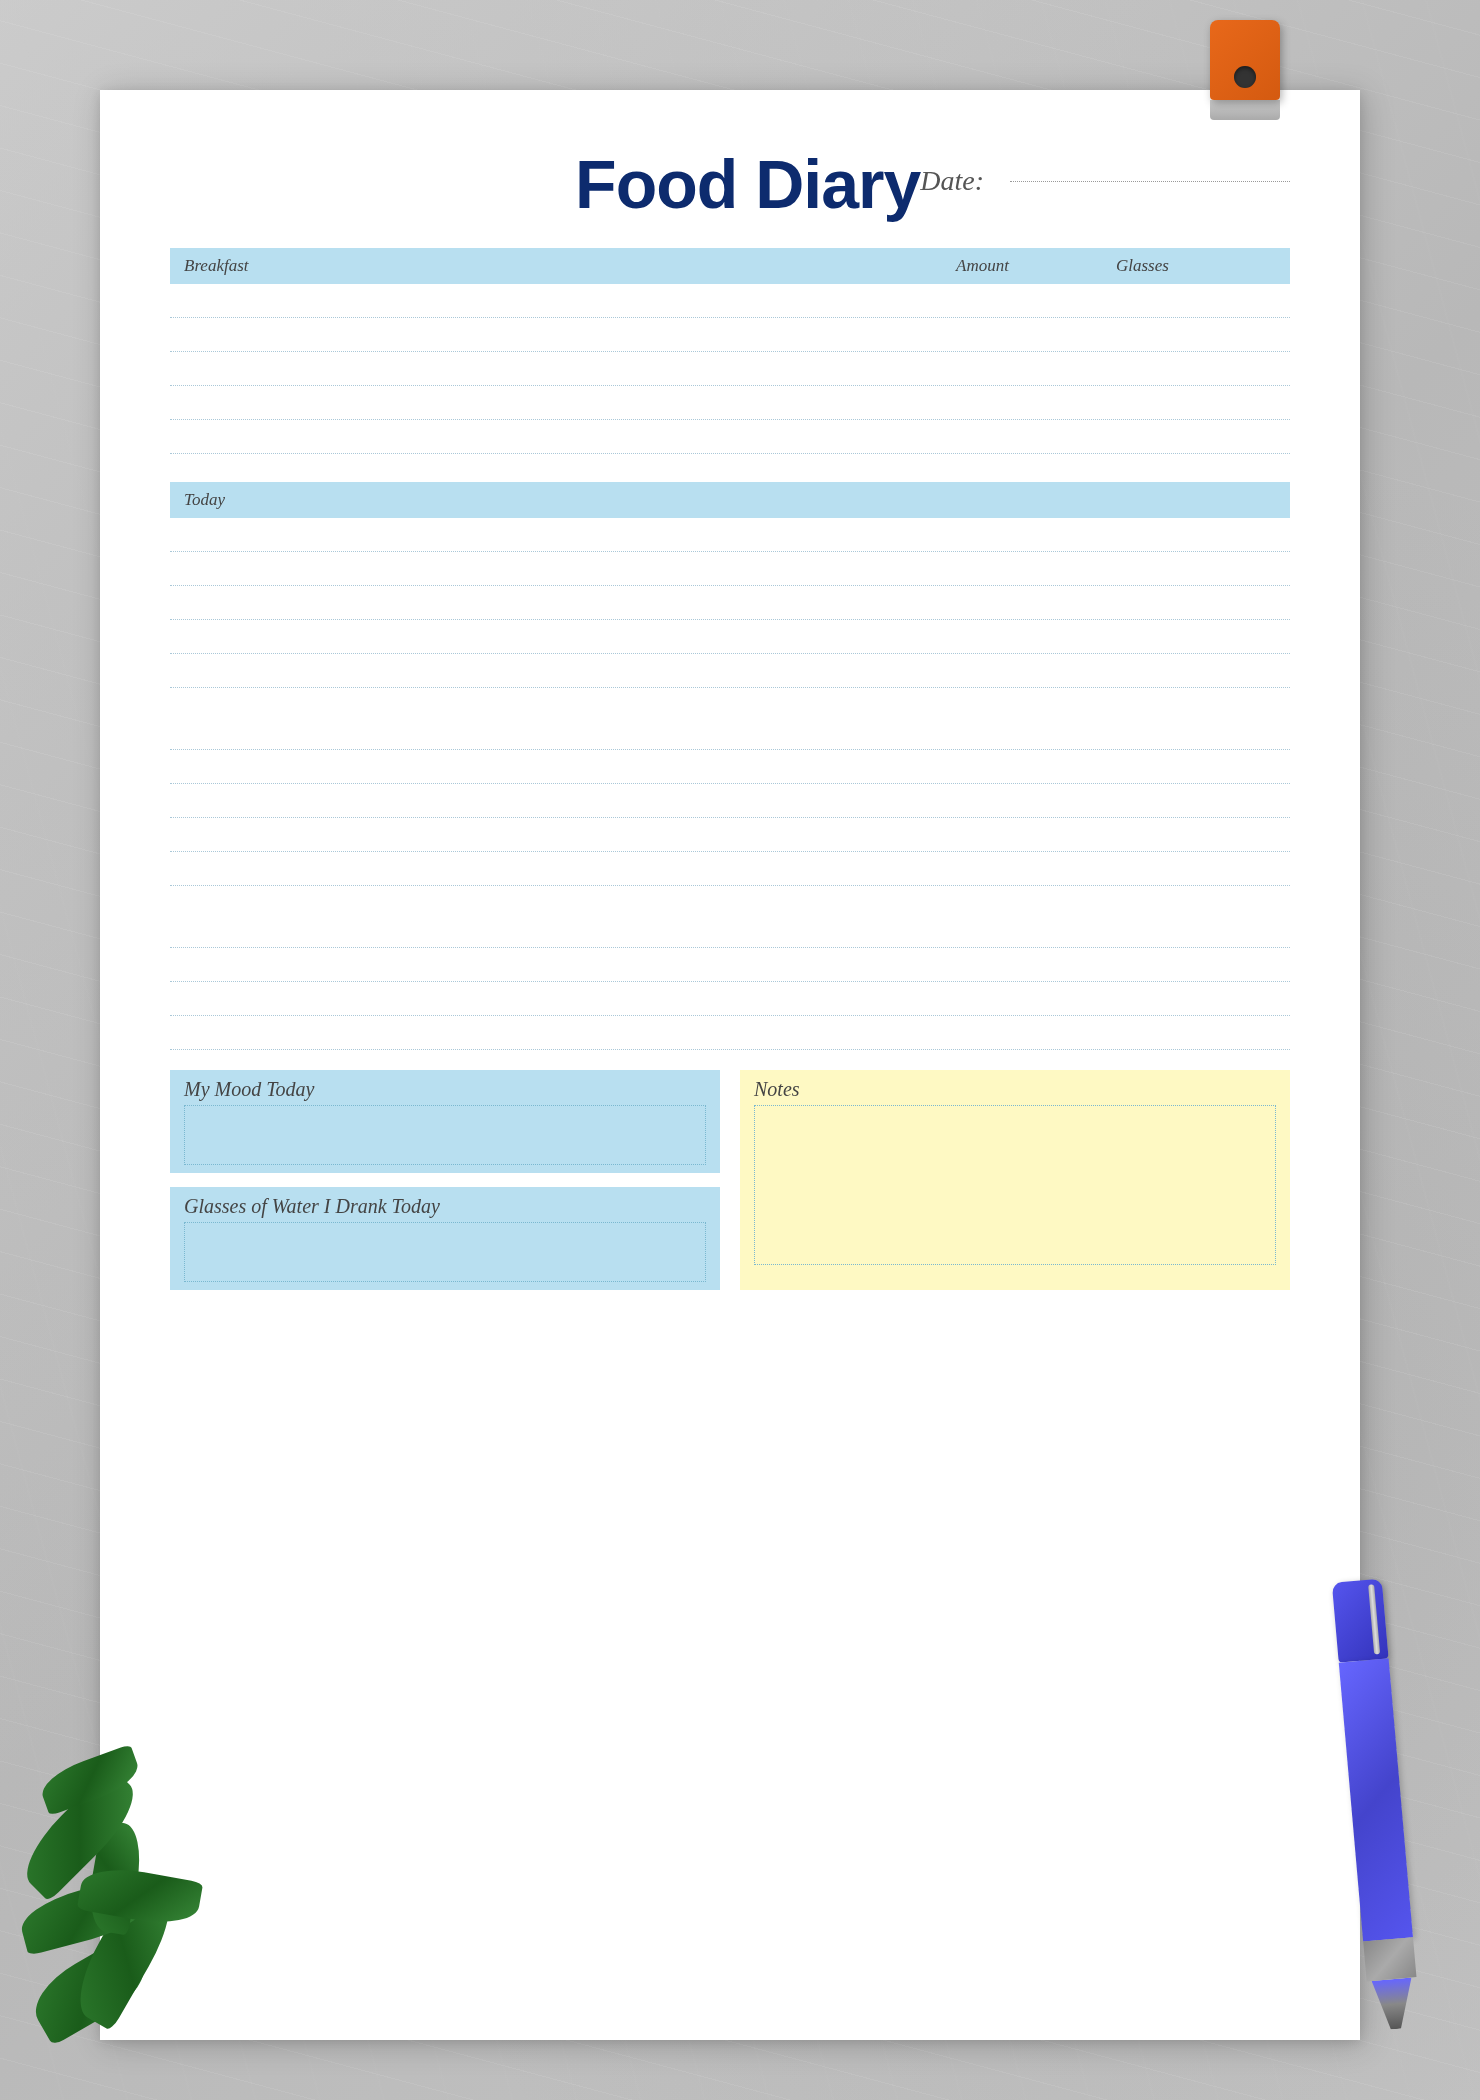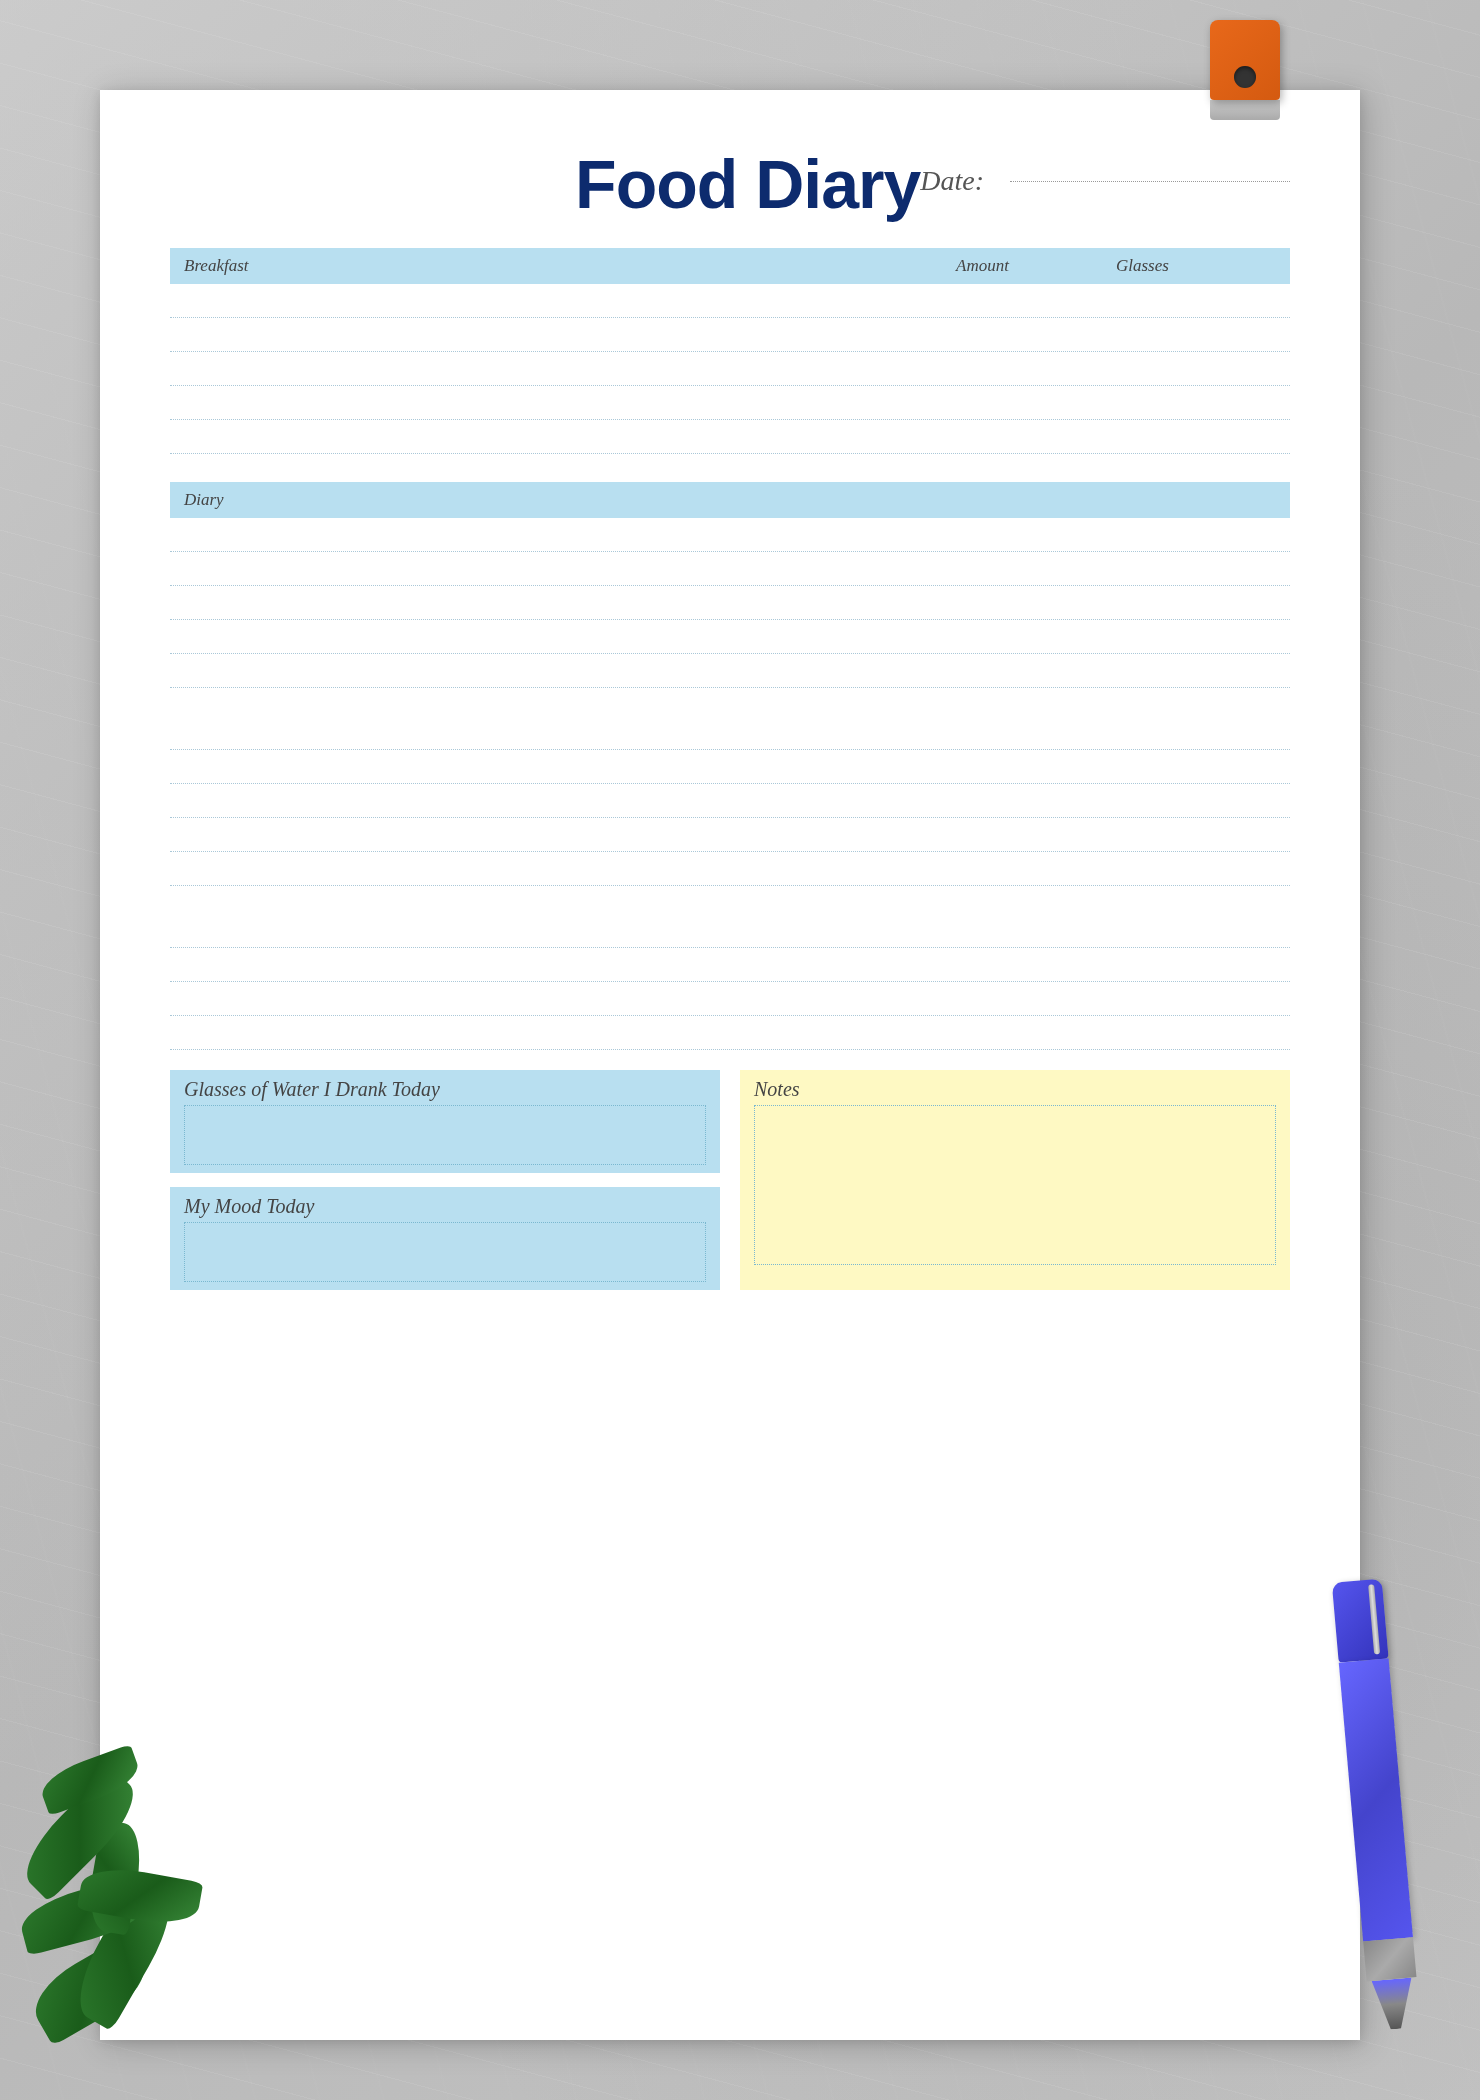--- a/index.html
+++ b/index.html
@@ -353,21 +353,21 @@
       <div class="food-row">
           <div class="cell"></div>
           <div class="cell"></div>
           <div class="cell"></div>
         </div>
     </div>
   </div>
 
   <div class="food-table">
     <div class="table-header-row">
-      <span>Diary</span>
+      <span>Today</span>
       <span></span>
       <span></span>
     </div>
     <div class="table-rows">
       <div class="food-row">
           <div class="cell"></div>
           <div class="cell"></div>
           <div class="cell"></div>
         </div>
       <div class="food-row">
@@ -444,28 +444,28 @@
           <div class="cell"></div>
           <div class="cell"></div>
           <div class="cell"></div>
         </div>
     </div>
   </div>
 
   <div class="bottom-section">
 
     <div class="bottom-left">
+      <div class="bottom-box">
+        <div class="bottom-box-label">My Mood Today</div>
+        <div class="bottom-box-content"></div>
+      </div>
       <div class="bottom-box">
         <div class="bottom-box-label">Glasses of Water I Drank Today</div>
         <div class="bottom-box-content"></div>
       </div>
-      <div class="bottom-box">
-        <div class="bottom-box-label">My Mood Today</div>
-        <div class="bottom-box-content"></div>
-      </div>
     </div>
 
     <div class="notes-box">
       <div class="notes-box-label">Notes</div>
       <div class="notes-box-content"></div>
     </div>
 
   </div>
 
 </div>

